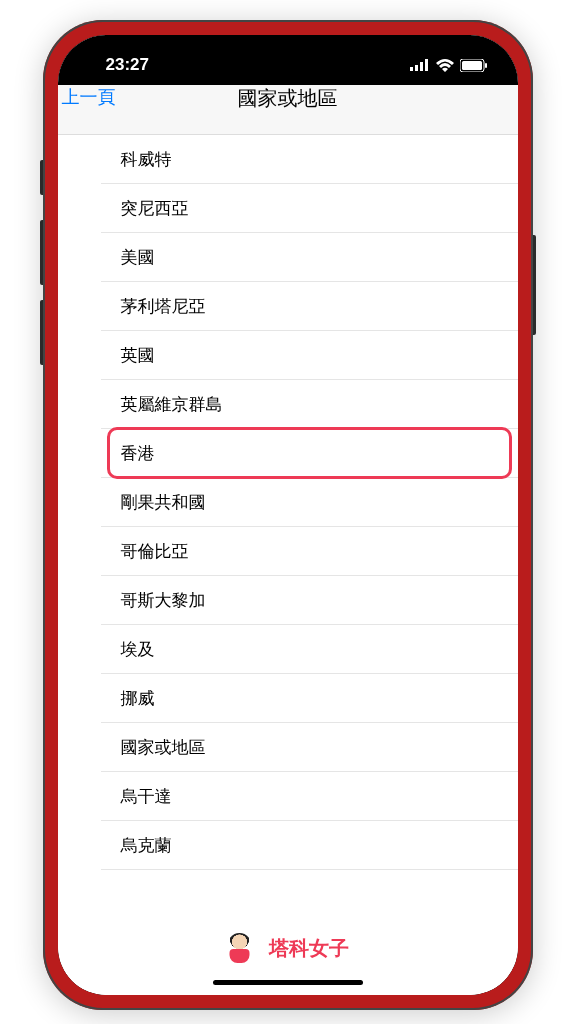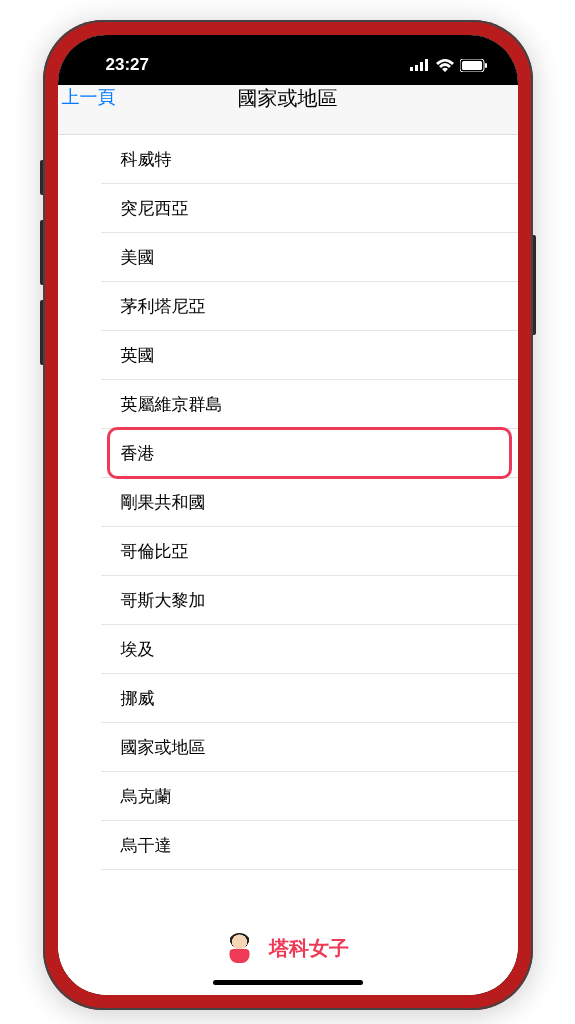--- a/index.html
+++ b/index.html
@@ -268,24 +268,24 @@
           <div class="list-item">
             <span>埃及</span>
           </div>
           <div class="list-item">
             <span>挪威</span>
           </div>
           <div class="list-item">
             <span>國家或地區</span>
           </div>
           <div class="list-item">
+            <span>烏干達</span>
+          </div>
+          <div class="list-item">
             <span>烏克蘭</span>
-          </div>
-          <div class="list-item">
-            <span>烏干達</span>
           </div>
           <div class="watermark">
           <span class="watermark-icon"></span>
           <span>塔科女子</span>
         </div>
         <div class="home-indicator"></div>
       </div>
     </div>
   </div>
 </div>

